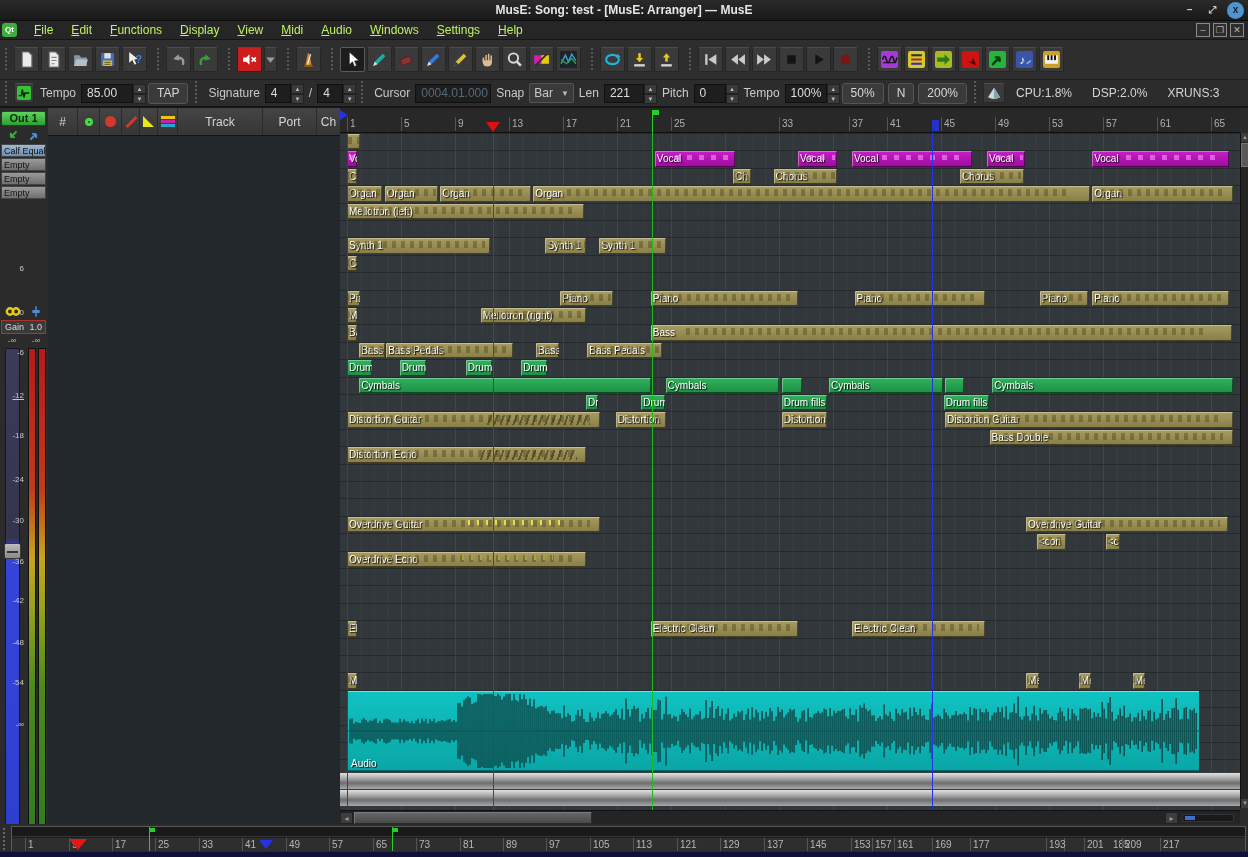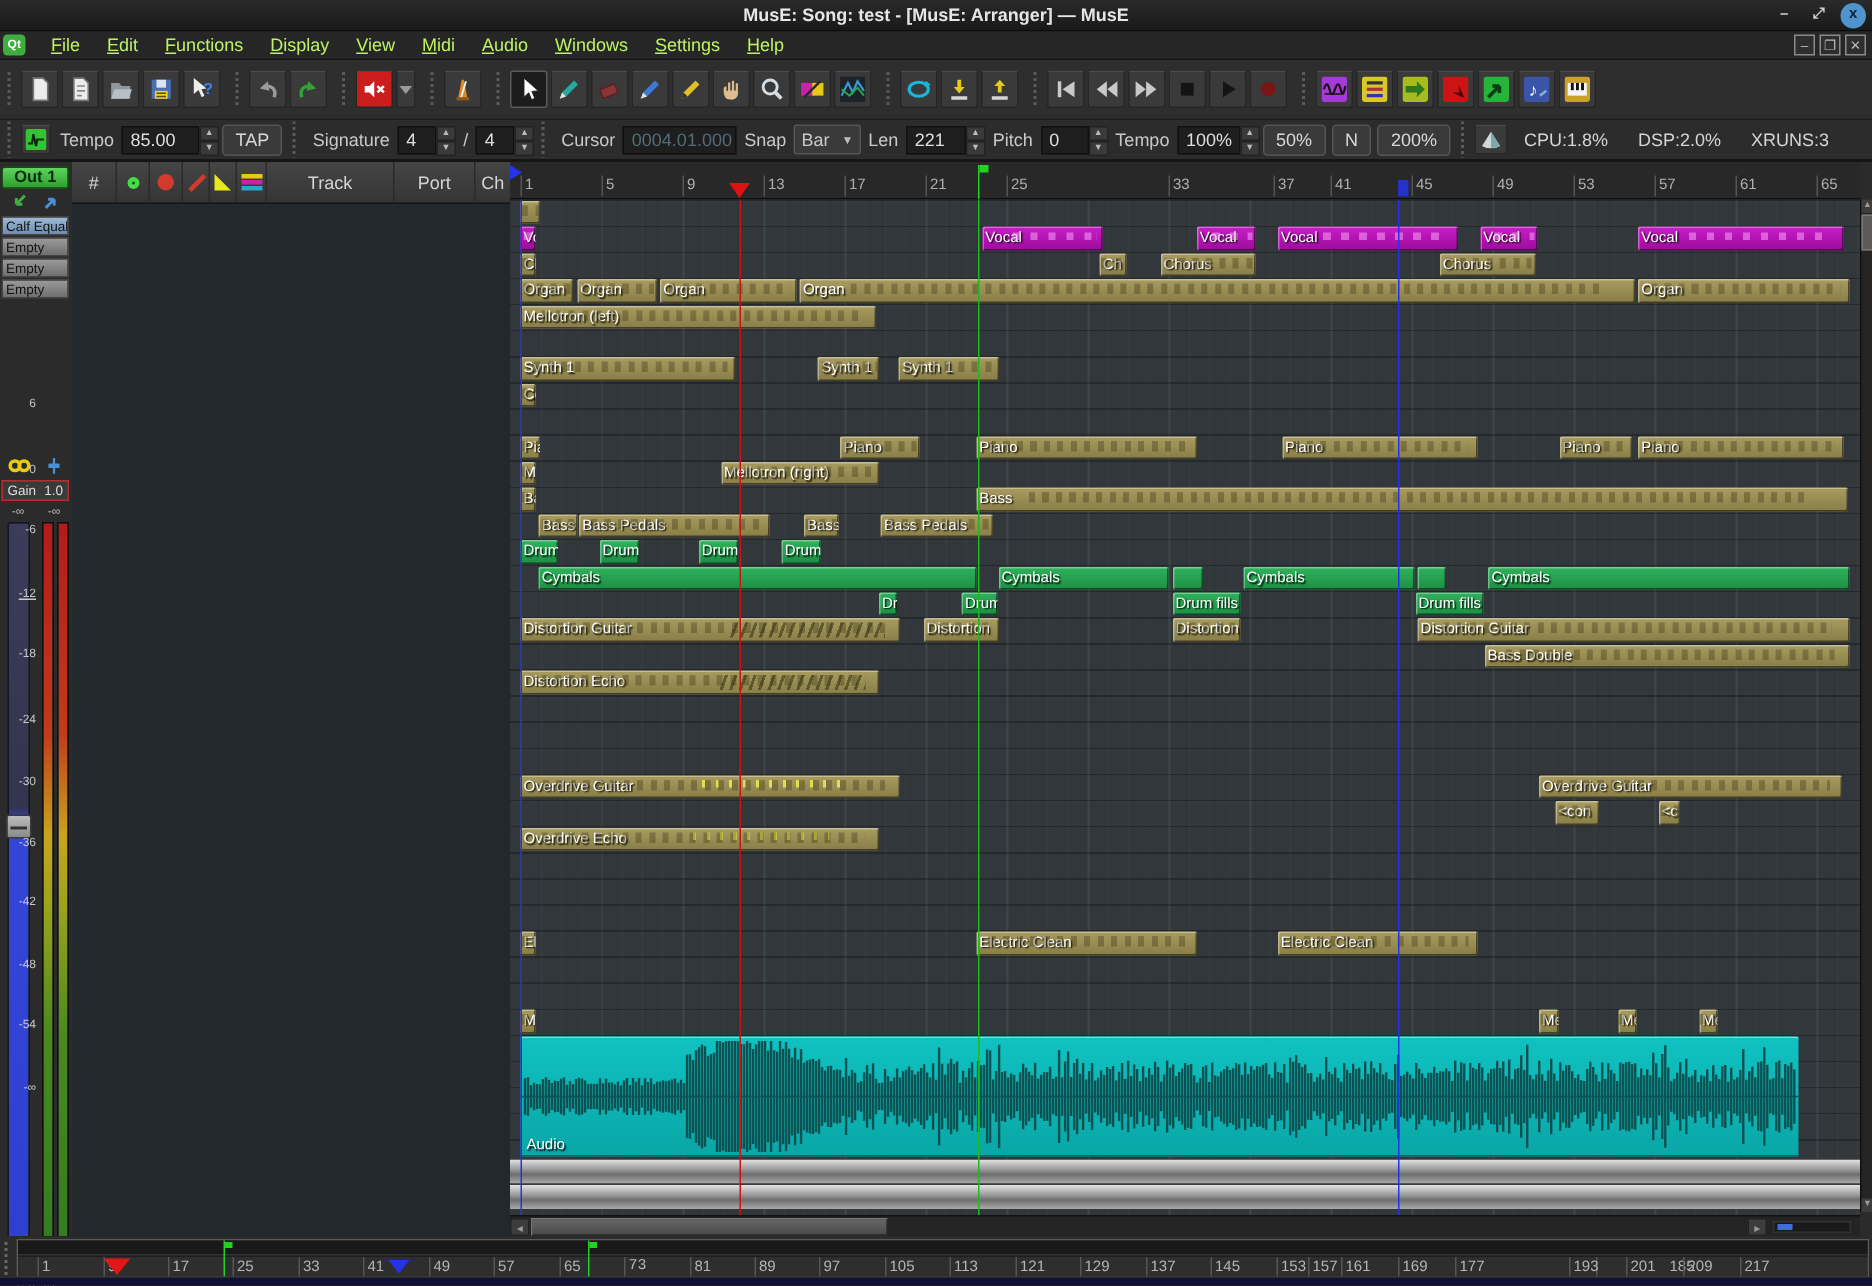--- a/index.html
+++ b/index.html
@@ -936,21 +936,21 @@
       <div class="ov-nums" id="ov-nums">
           <span class="otick" style="left: 13px;">1</span>
           <span class="otick" style="left: 57px;">9</span>
           <span class="otick" style="left: 100px;">17</span>
           <span class="otick" style="left: 143px;">25</span>
           <span class="otick" style="left: 187px;">33</span>
           <span class="otick" style="left: 230px;">41</span>
           <span class="otick" style="left: 274px;">49</span>
           <span class="otick" style="left: 317px;">57</span>
           <span class="otick" style="left: 361px;">65</span>
-          <span class="otick" style="left: 404px; font-family: Liberation Mono, monospace;">73</span>
+          <span class="otick" style="left: 404px;">73</span>
           <span class="otick" style="left: 448px;">81</span>
           <span class="otick" style="left: 491px;">89</span>
           <span class="otick" style="left: 534px;">97</span>
           <span class="otick" style="left: 578px;">105</span>
           <span class="otick" style="left: 621px;">113</span>
           <span class="otick" style="left: 665px;">121</span>
           <span class="otick" style="left: 708px;">129</span>
           <span class="otick" style="left: 752px;">137</span>
           <span class="otick" style="left: 795px;">145</span>
           <span class="otick" style="left: 839px;">153</span>

